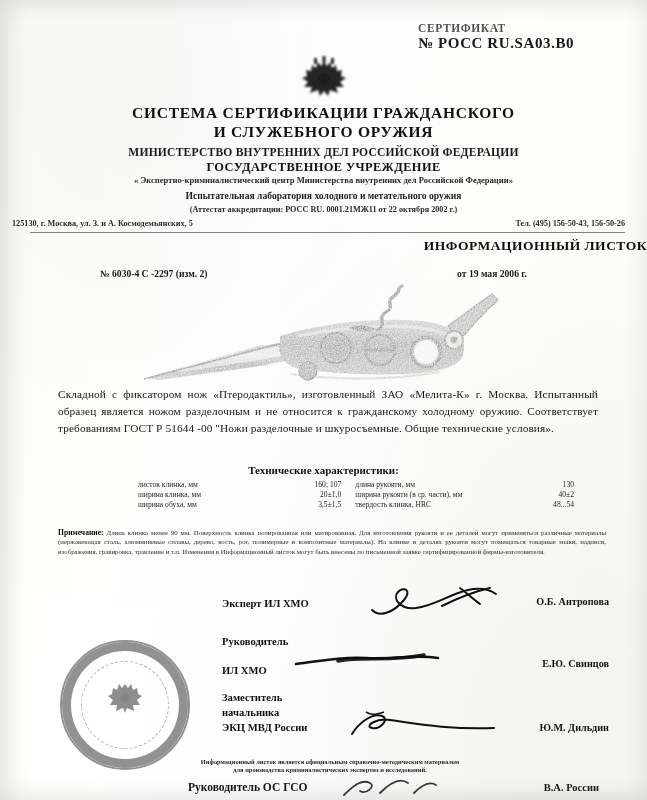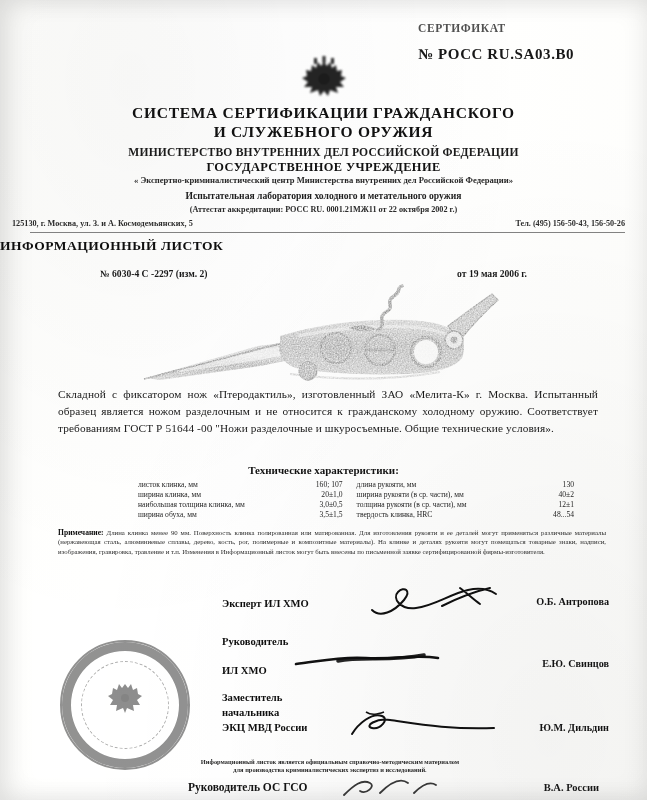--- a/index.html
+++ b/index.html
@@ -50,21 +50,21 @@
     font-weight: bold;
     color: #2c2c2c;
     filter: blur(0.55px);
     opacity: 0.82;
   }
   #cert-block .cert-line2 {
     font-size: 15px;
     font-weight: bold;
     color: #1a1a1a;
     filter: blur(0.4px);
-    margin-top: 12px;
+    margin-top: 1px;
   }
   
   #emblem {
     position: absolute;
     left: 292px;
     top: 56px;
     width: 64px;
     height: 48px;
     text-align: center;
     line-height: 46px;
@@ -103,21 +103,21 @@
   }
   #rule1 {
     position: absolute;
     left: 30px; right: 22px; top: 232px;
     height: 1px;
     background: #5a5a5a;
     opacity: 0.75;
   }
   #doc-title {
     position: absolute; top: 238px; width: 100%;
-    text-align: left; font-weight: bold; font-size: 13.5px;
+    text-align: right; font-weight: bold; font-size: 13.5px;
     letter-spacing: 0.5px; color: #111;
   }
   #doc-sub {
     position: absolute; top: 254px; width: 100%;
     text-align: center; font-weight: bold; font-size: 10.2px;
     letter-spacing: 0.2px; color: #1c1c1c; filter: blur(0.35px);
   }
   #doc-nums {
     position: absolute; top: 268px; left: 100px; right: 120px;
     display: flex; justify-content: space-between;
@@ -348,26 +348,20 @@
         <td class="c-lab2">длина рукояти, мм</td>
         <td class="c-val2">130</td>
       </tr>
       <tr>
         <td class="c-lab">ширина клинка, мм</td>
         <td class="c-val">20±1,0</td>
         <td class="c-lab2">ширина рукояти (в ср. части), мм</td>
         <td class="c-val2">40±2</td>
       </tr>
       <tr>
-        <td class="c-lab">наибольшая толщина клинка, мм</td>
-        <td class="c-val">3,0±0,5</td>
-        <td class="c-lab2">толщина рукояти (в ср. части), мм</td>
-        <td class="c-val2">12±1</td>
-      </tr>
-      <tr>
         <td class="c-lab">ширина обуха, мм</td>
         <td class="c-val">3,5±1,5</td>
         <td class="c-lab2">твердость клинка, HRC</td>
         <td class="c-val2">48...54</td>
       </tr>
     </tbody>
   </table>
 
   <div id="note">
     <b>Примечание:</b>

